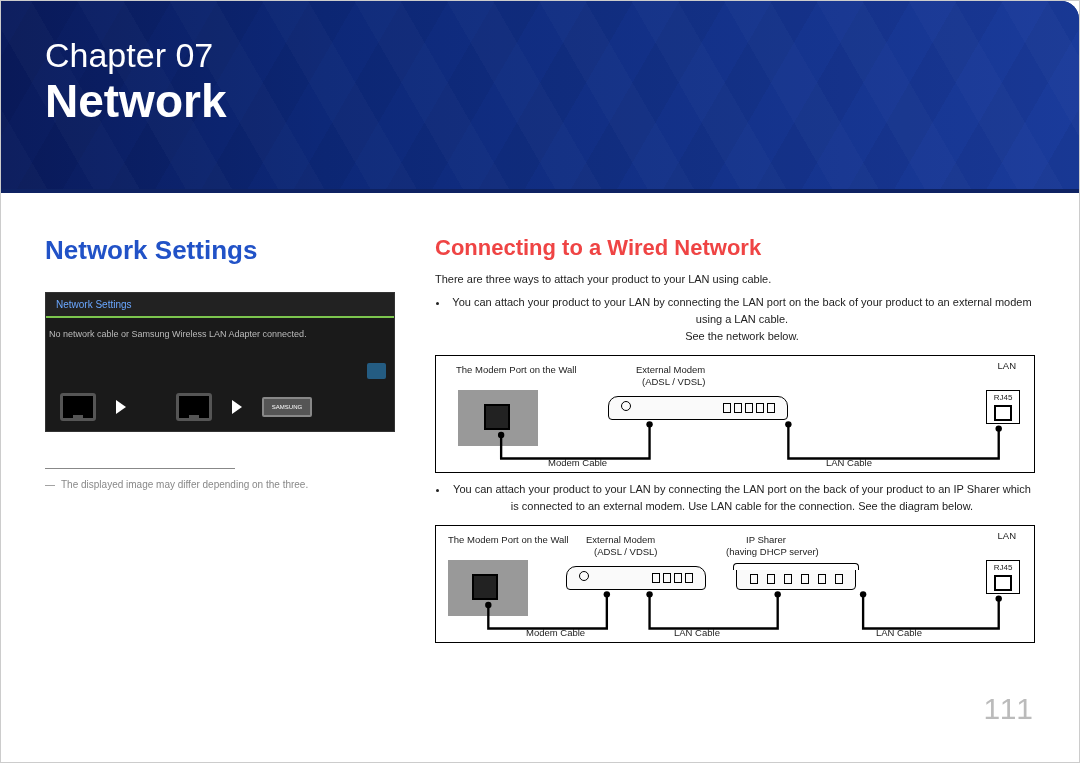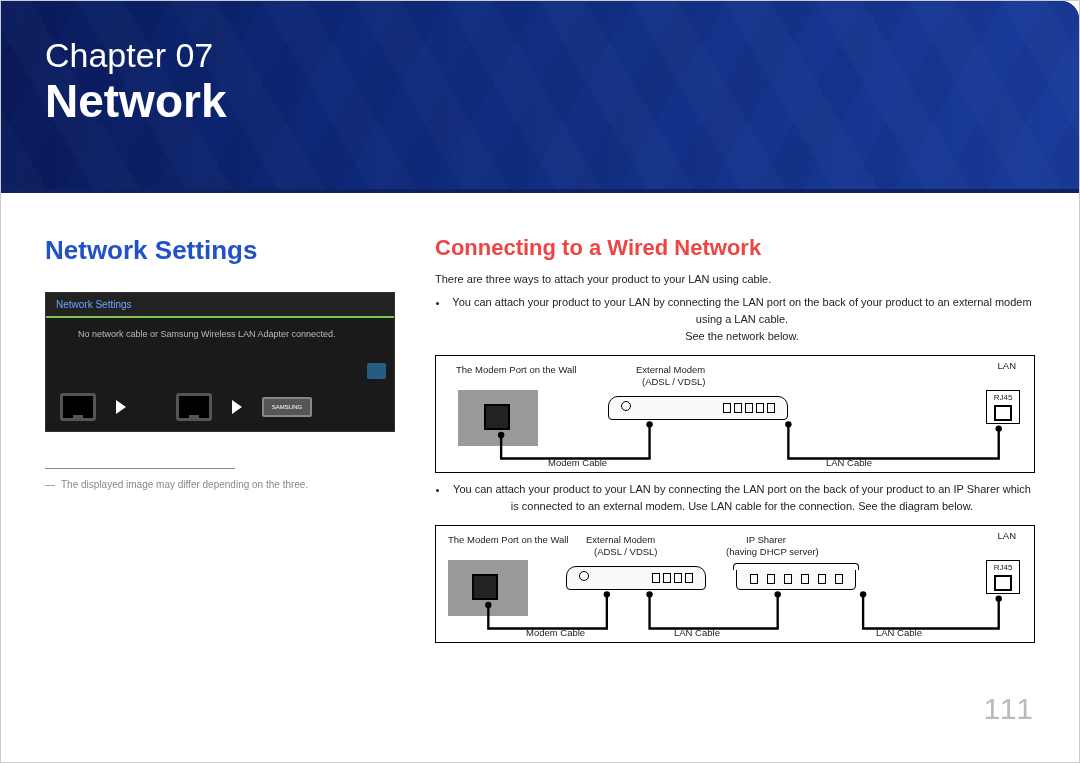--- a/index.html
+++ b/index.html
@@ -31,21 +31,21 @@
   .h-blue { color: #2152c7; font-weight: 700; font-size: 26px; margin-bottom: 26px; }
   .h-black { color: #ef4444; font-weight: 700; font-size: 22px; margin-bottom: 10px; }
 
   .menu-path { font-size: 11px; font-weight: 700; margin-bottom: 10px; }
   .menu-path .red { color: #b80000; font-weight: 700; }
   .menu-path .icon-box { display:inline-block; border:1.5px solid #000; border-radius:2px; font-size:8px; padding:0 2px; vertical-align:1px; margin-left:2px;}
   .menu-path .arrow { padding: 0 4px; }
 
   .osd { width: 350px; height: 140px; background: #1a1a1a; border: 1px solid #333; position: relative; font-size: 10px; color: #ccc; }
   .osd .tab { background:#222; padding:6px 10px; border-bottom: 2px solid #7cc64e; color:#6aa7ff; font-size:10px;}
-  .osd .body { padding: 10px 32px; font-size: 9px; line-height: 1.5; color:#bbb; }
+  .osd .body { padding: 10px 3px; font-size: 9px; line-height: 1.5; color:#bbb; }
   .osd .ports { position:absolute; bottom:10px; left:14px; display:flex; gap:20px; align-items:center;}
   .port { width:36px; height:28px; background:#000; border:3px solid #555; border-radius:3px; position:relative;}
   .port::after{content:""; position:absolute; bottom:-3px; left:50%; transform:translateX(-50%); width:10px; height:6px; background:#555;}
   .plug-arrow { width:0; height:0; border-top:7px solid transparent; border-bottom:7px solid transparent; border-left:10px solid #fff; }
   .dongle { width:50px; height:20px; background:#555; border:2px solid #888; border-radius:2px; font-size:6px; color:#fff; text-align:center; line-height:16px;}
   .osd .btn { position:absolute; right:8px; top:70px; background:#2b88c8; color:#fff; font-size:9px; padding:3px 8px; border-radius:2px; opacity:.6;}
 
   .left hr { margin: 36px 0 10px 0; border:none; border-top:1px solid #888; width: 190px;}
   .footnote { font-size: 10px; color: #888; }
   .footnote .dash { margin-right:6px;}

